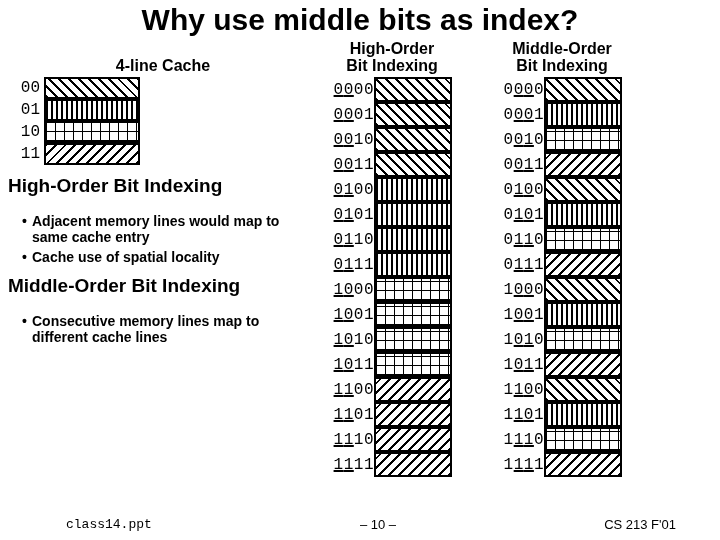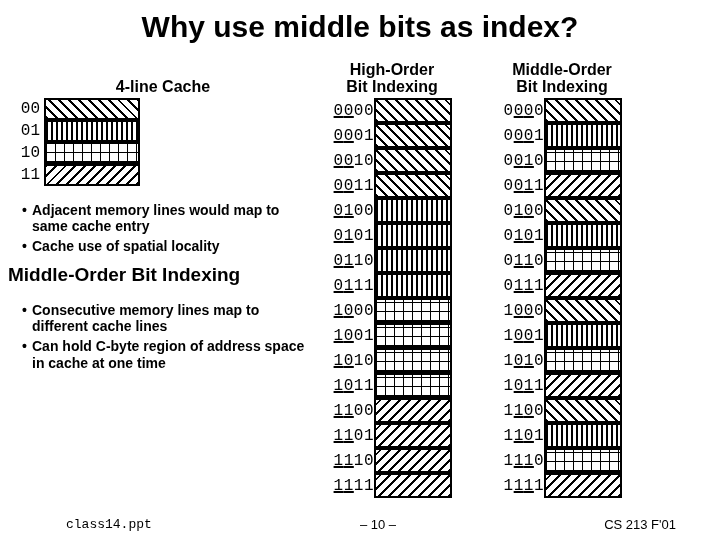--- a/index.html
+++ b/index.html
@@ -9,41 +9,40 @@
     height: 540px;
     background: #fff;
     font-family: Arial, Helvetica, sans-serif;
     color: #000;
     position: relative;
   }
   .title {
     text-align: center;
     font-size: 30px;
     font-weight: bold;
-    padding: 10px 0 2px;
+    padding: 3px 0 2px;
   }
   .content {
     display: flex;
     padding: 0 6px 0 16px;
   }
   .left {
     width: 300px;
     padding-right: 6px;
   }
   .colheader {
     font-size: 16px;
     font-weight: bold;
     text-align: center;
     line-height: 1.1;
     height: 38px;
     display: flex;
     flex-direction: column;
     justify-content: flex-end;
     padding-bottom: 2px;
-    margin-top: 14px;
   }
   .cache-block { display: flex; flex-direction: column; }
   .cache-row, .mem-row {
     display: flex;
     align-items: center;
   }
   .cache-row .lbl {
     font-family: "Courier New", monospace;
     font-size: 16px;
     width: 28px;
@@ -147,28 +146,28 @@
         <div class="cache-row">
           <span class="lbl">10</span>
           <div class="swatch pat2"></div>
         </div>
         <div class="cache-row">
           <span class="lbl">11</span>
           <div class="swatch pat3"></div>
         </div>
       </div>
     <div id="sections">
+        <div class="heading">High-Order Bit Indexing</div>
         <ul class="bullets">
           <li>Adjacent memory lines would map to same cache entry</li>
           <li>Cache use of spatial locality</li>
         </ul>
         <div class="heading">Middle-Order Bit Indexing</div>
         <ul class="bullets">
           <li>Consecutive memory lines map to different cache lines</li>
-          <li>Can hold C-byte region of address space in cache at one time</li>
         </ul>
       </div>
   </div>
 
   <div class="memcol">
     <div class="colheader" style="width:140px">
       <span>High-Order</span>
       <span>Bit Indexing</span>
     </div>
     <div class="mem-rows" id="high-rows">

